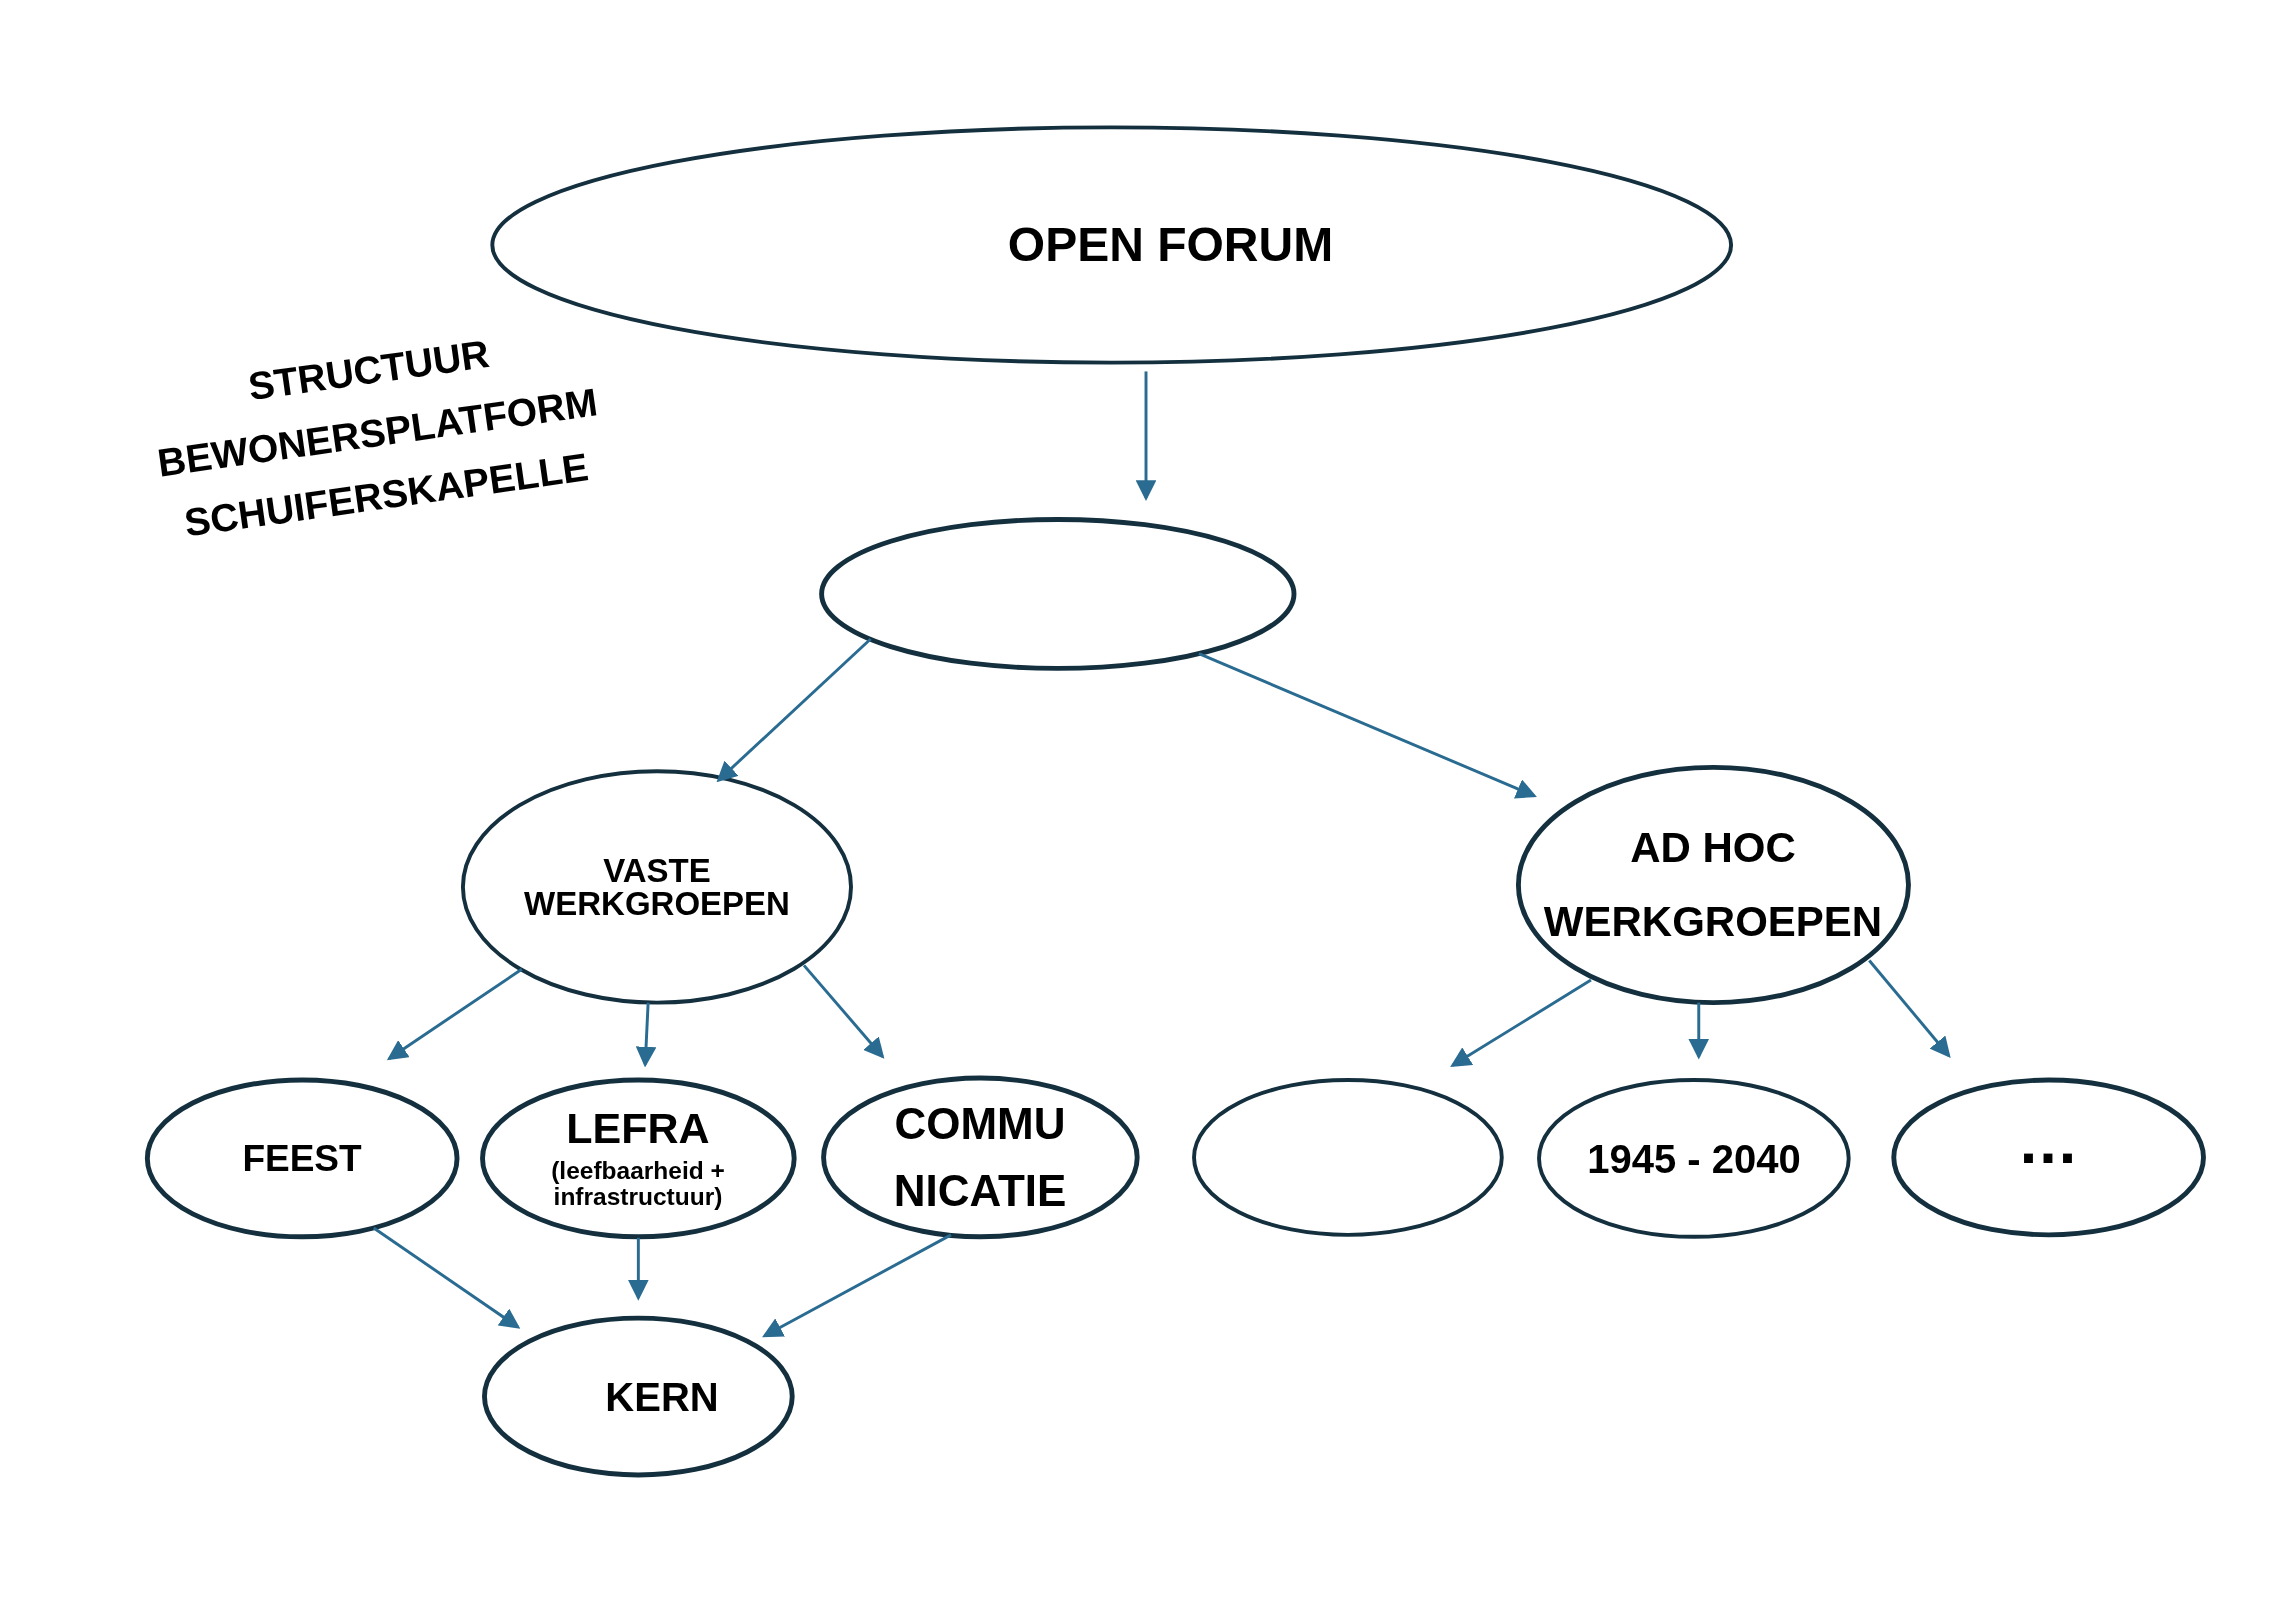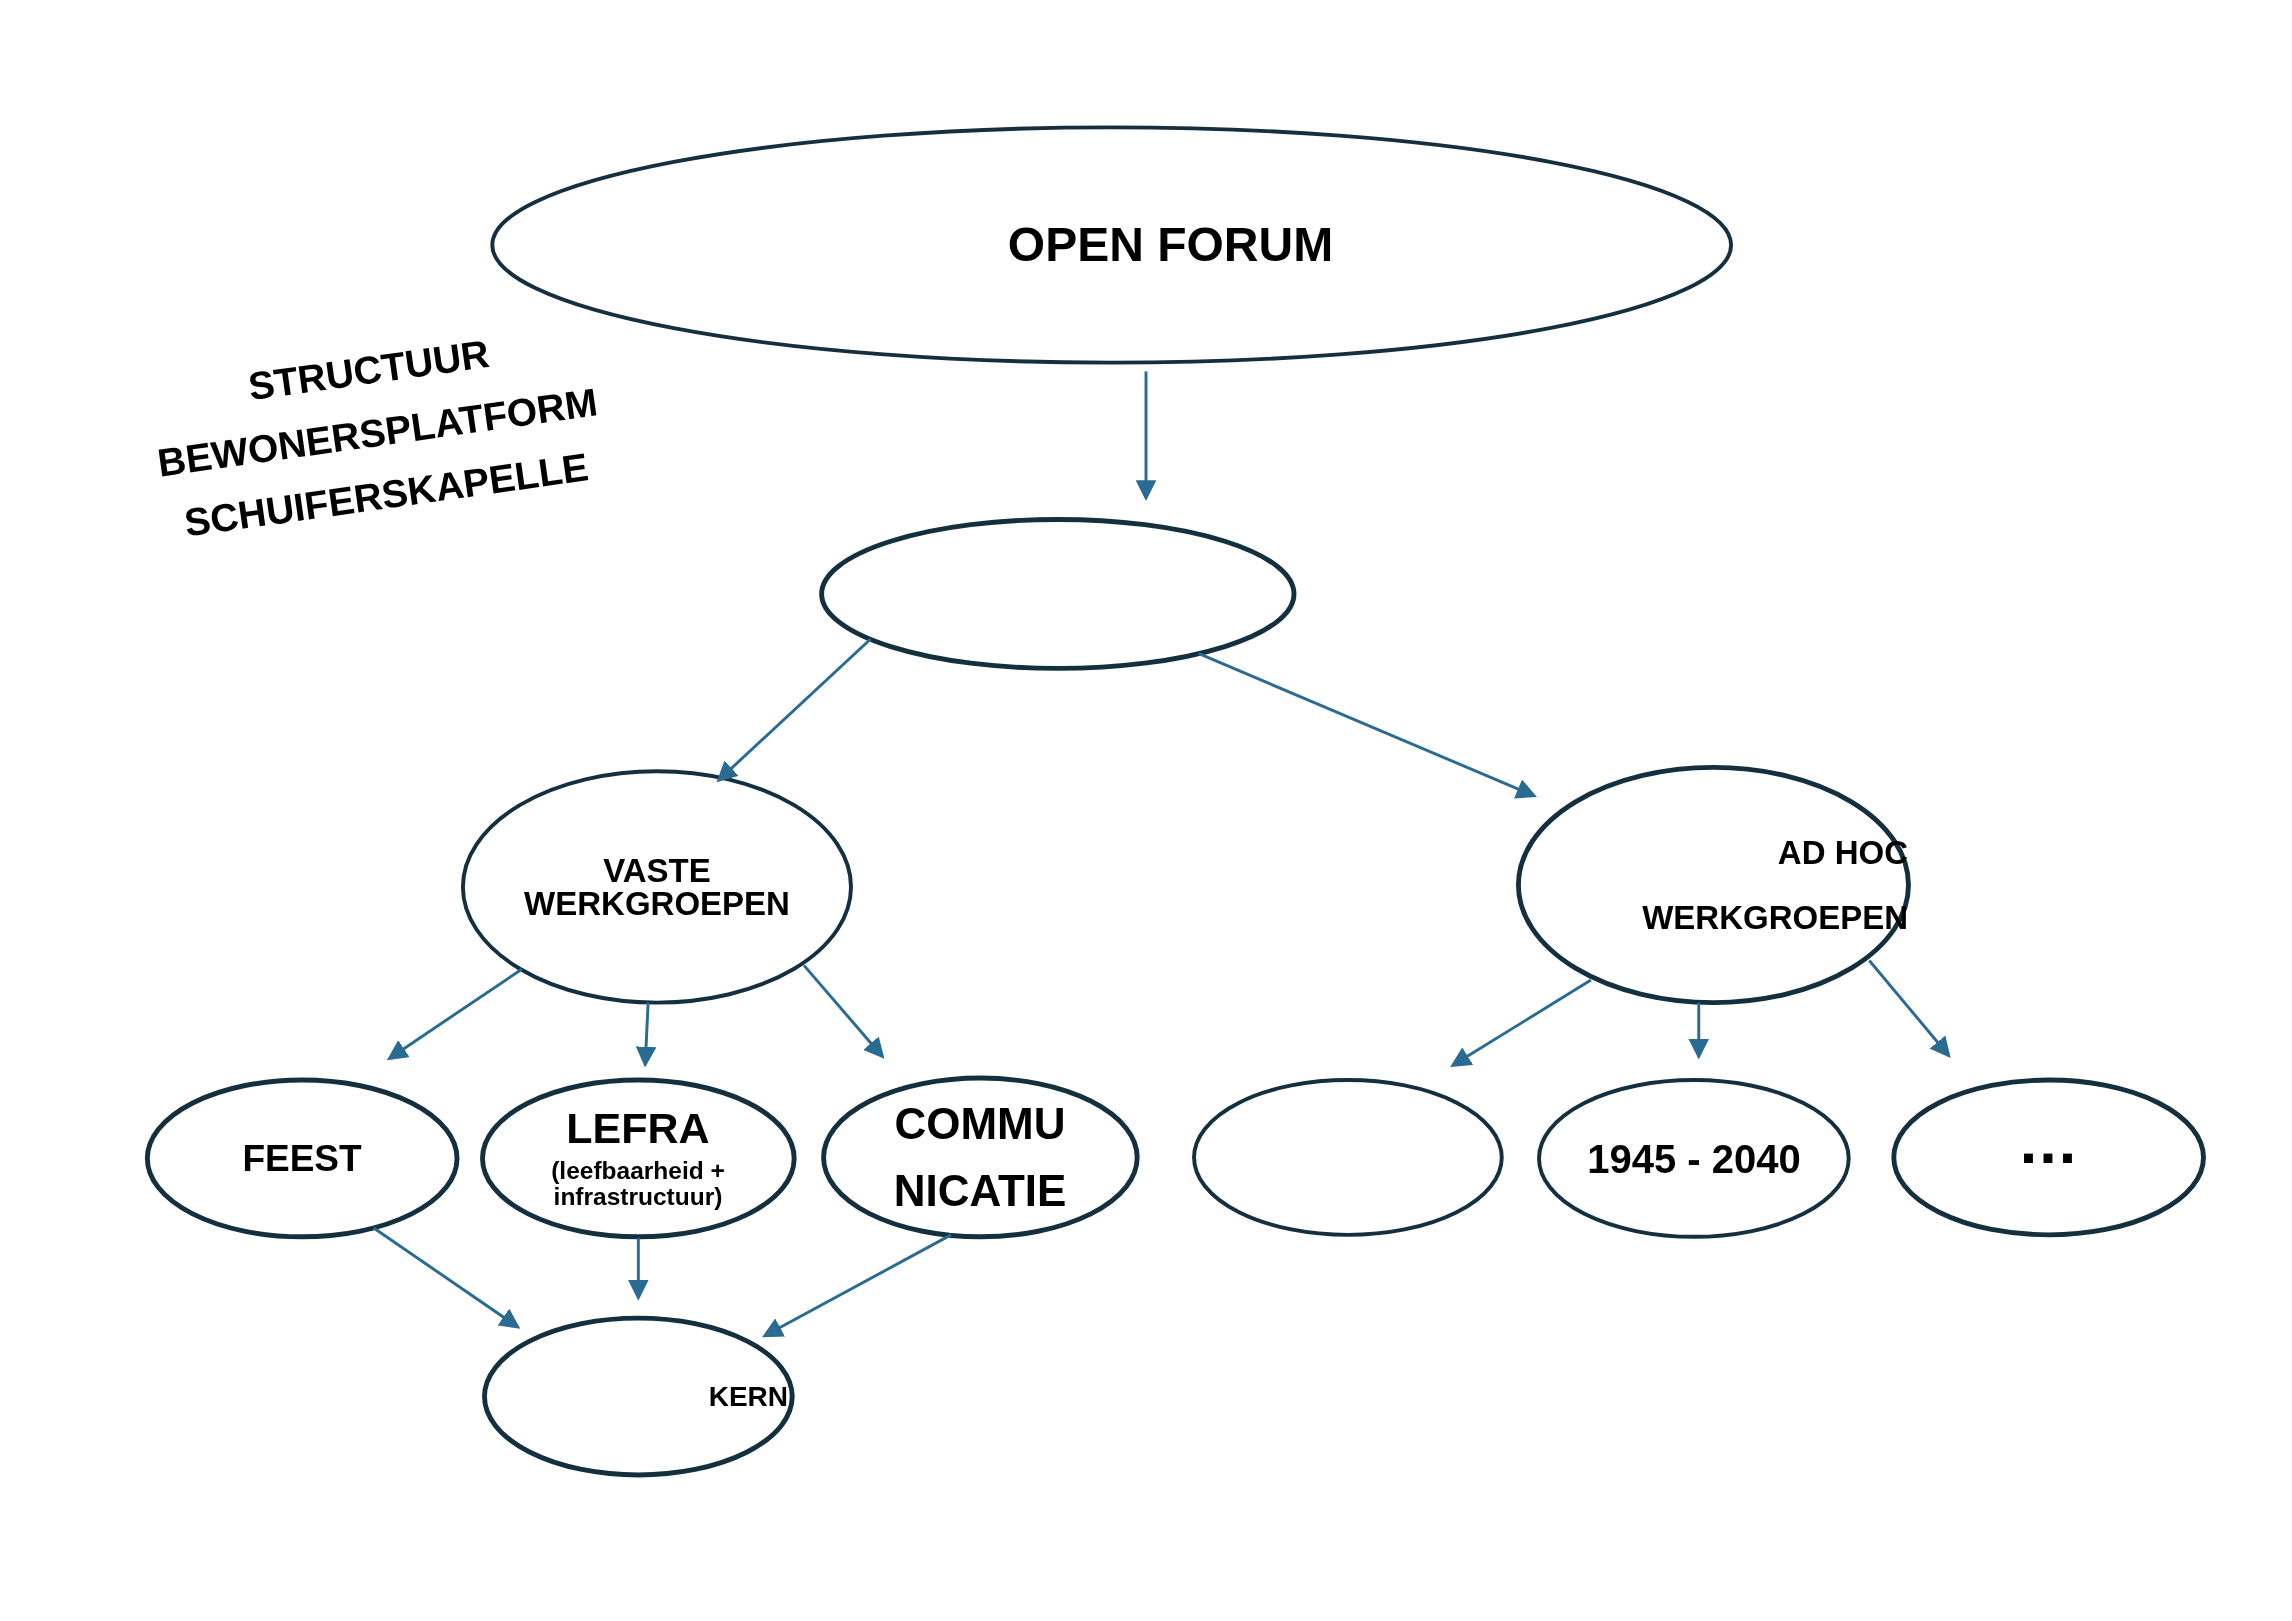--- a/index.html
+++ b/index.html
@@ -23,30 +23,30 @@
     align-items:center;justify-content:center;
     text-align:center;
     font-weight:bold;color:var(--text);
     line-height:1;
     pointer-events:none;
   }
   
   .lbl-open-forum   {left:492px; top:127px; width:1239px;height:235px;font-size:48px;padding-left:118px;box-sizing:border-box;}
   .lbl-forum        {left:821px; top:519px; width:472px; height:149px;font-size:49px;}
   .lbl-vaste        {left:463px; top:771px; width:388px; height:231px;font-size:33px;}
-  .lbl-adhoc        {left:1518px;top:767px; width:390px; height:235px;font-size:33px;row-gap:32px;align-items:flex-end;}
+  .lbl-adhoc        {left:1518px;top:767px; width:390px; height:235px;font-size:42px;row-gap:32px;}
   .lbl-feest        {left:147px; top:1080px;width:310px; height:157px;font-size:37px;}
   .lbl-lefra        {left:482px; top:1080px;width:312px; height:157px;font-size:43px;row-gap:7.8px;}
   .lbl-lefra .sub   {font-size:24.5px;line-height:1.06;}
   .lbl-communicatie {left:823px; top:1078px;width:314px; height:159px;font-size:44px;row-gap:23.5px;}
   .lbl-plukwandel   {left:1194px;top:1080px;width:308px; height:155px;font-size:33px;row-gap:13.7px;}
   .lbl-periode      {left:1539px;top:1080px;width:310px; height:157px;font-size:40px;}
   .lbl-overige      {left:1894px;top:1080px;width:310px; height:155px;font-size:63px;}
   .lbl-overige .dots{transform:translateY(-15.7px);letter-spacing:2px;}
-  .lbl-kern         {left:480px; top:1318px;width:308px; height:157px;font-size:28px;align-items:flex-end;}
+  .lbl-kern         {left:508px; top:1318px;width:308px; height:157px;font-size:40px;}
   
   .caption{
     position:absolute;left:147px;top:338px;width:461px;
     transform:rotate(-8deg);
     font-weight:bold;color:var(--text);
     font-size:39px;line-height:1.62;
     text-align:center;
     pointer-events:none;
   }
   .caption span{display:block;}

